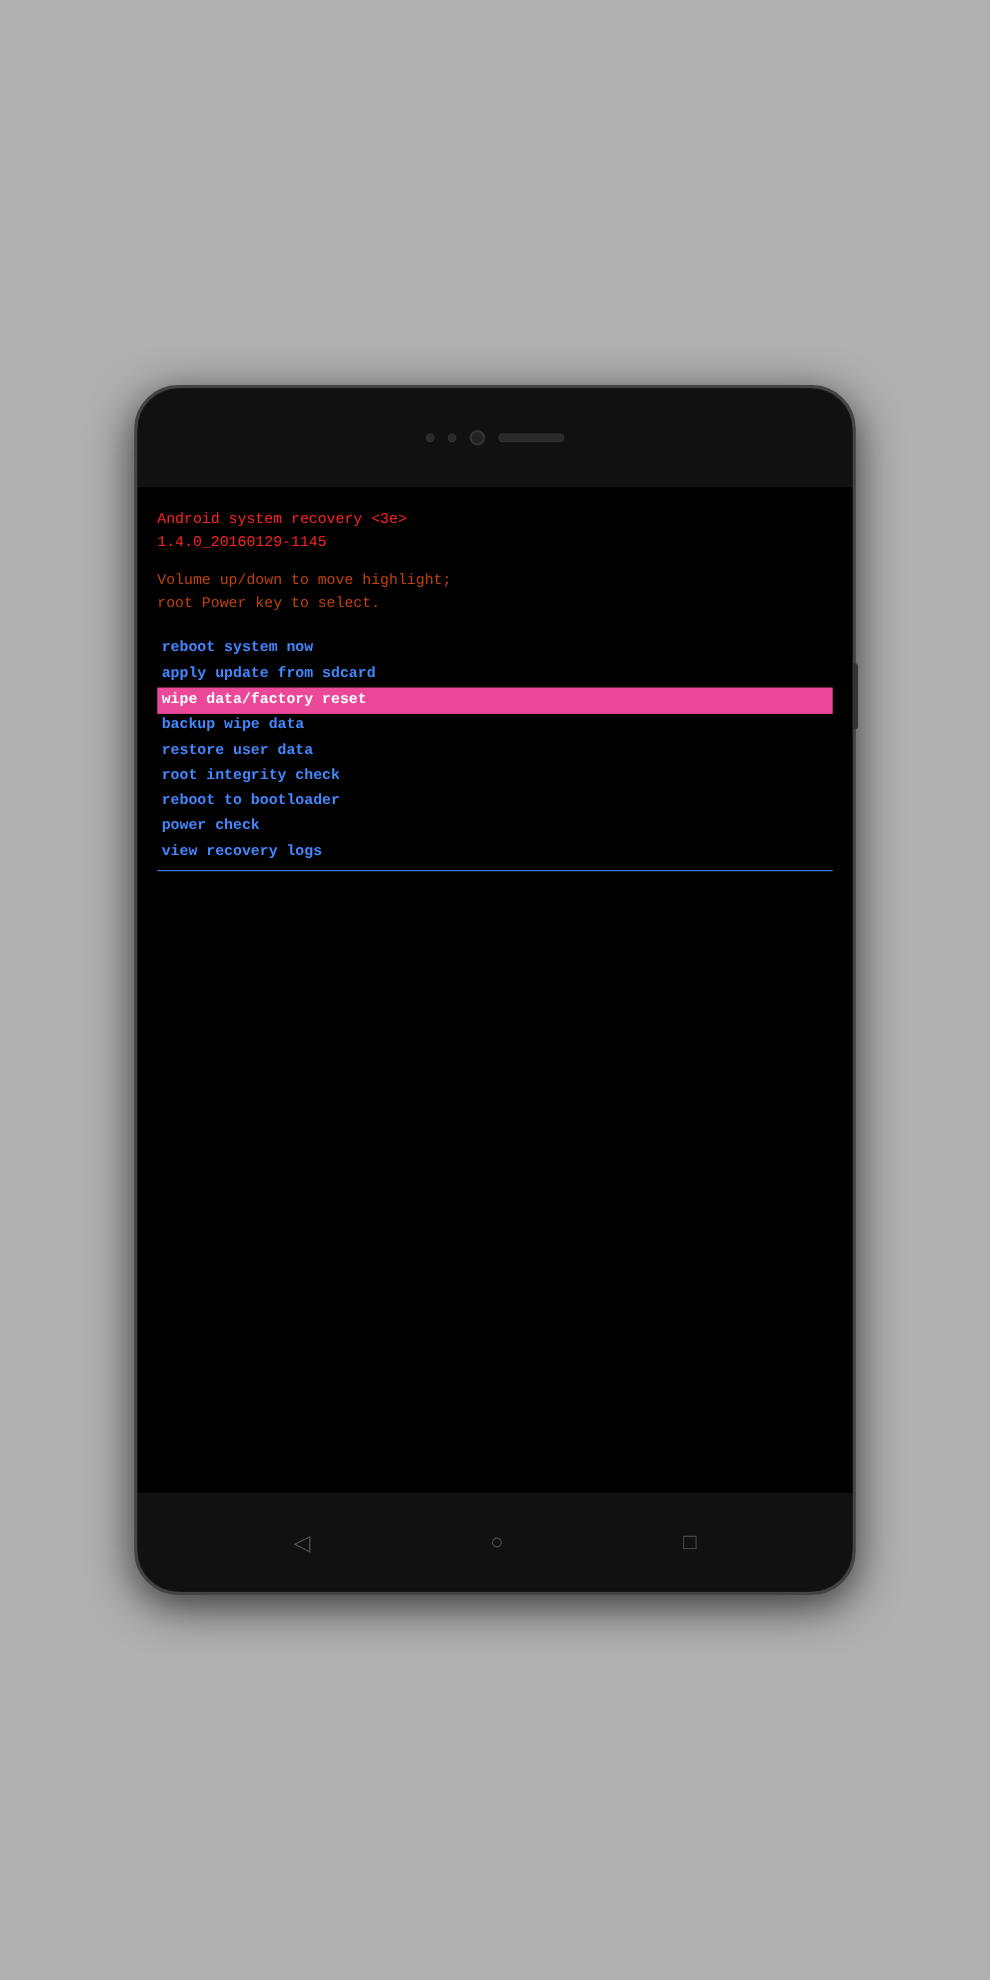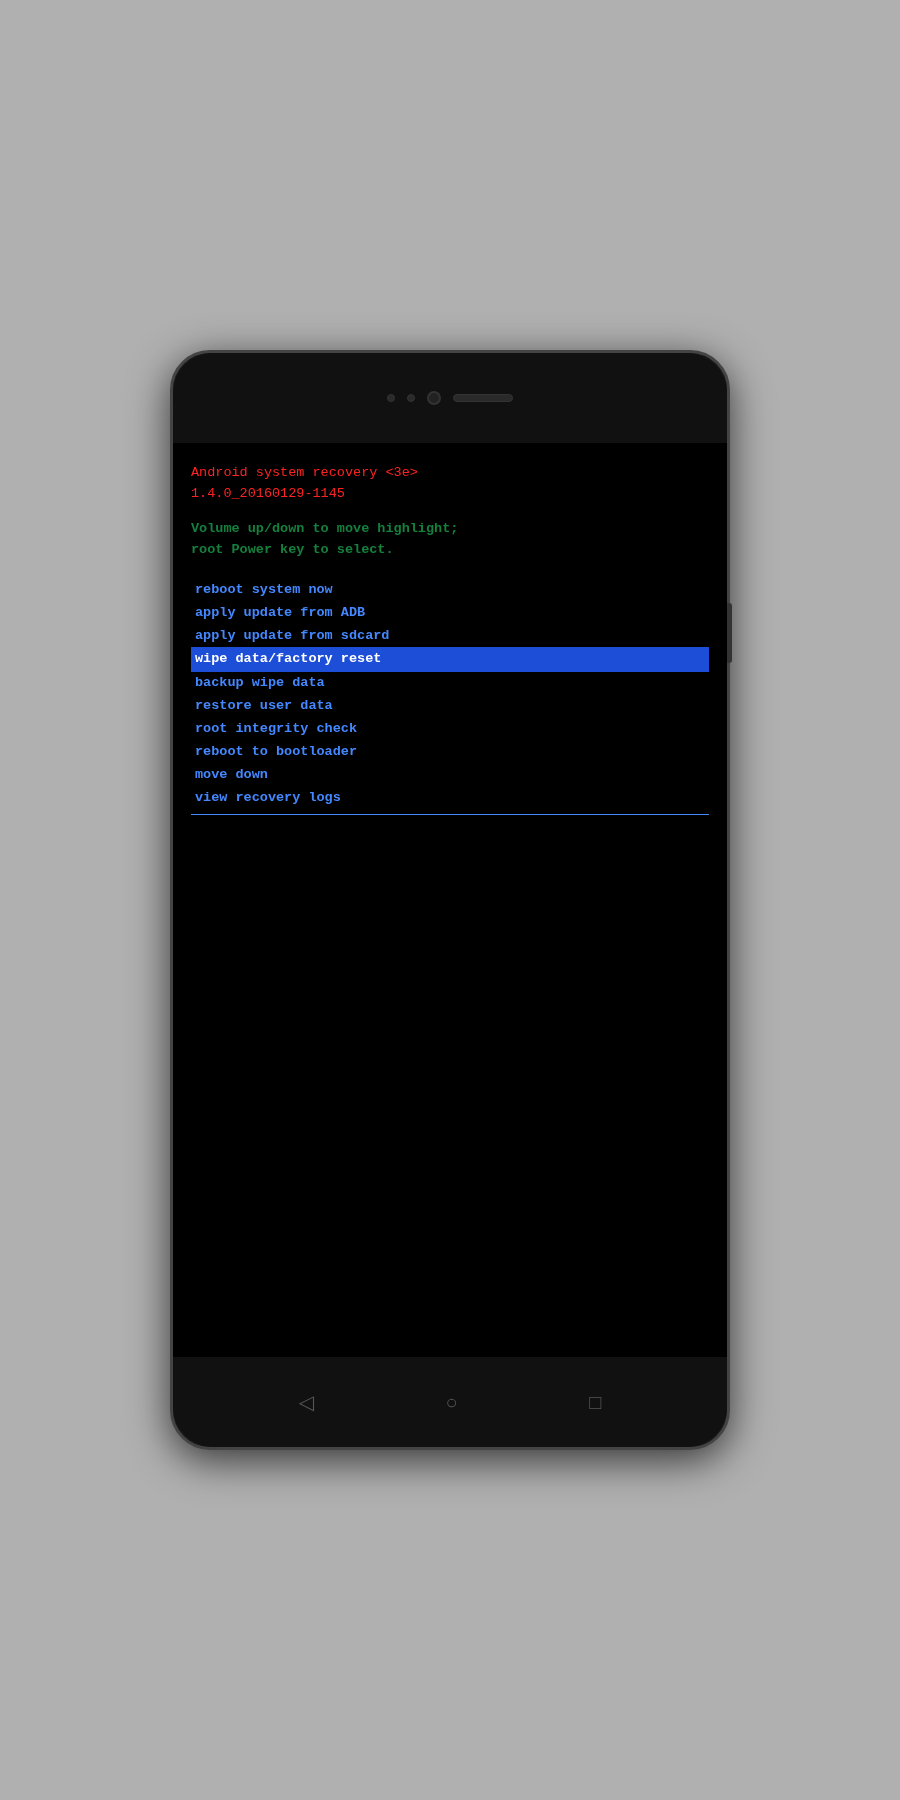--- a/index.html
+++ b/index.html
@@ -8,21 +8,21 @@
       width: 900px;
       height: 1800px;
       background: #b0b0b0;
       display: flex;
       justify-content: center;
       align-items: center;
       font-family: Arial, sans-serif;
     }
 
     .phone-outer {
-      width: 560px;
+      width: 656px;
       height: 1100px;
       background: #1a1a1a;
       border-radius: 40px;
       border: 3px solid #444;
       display: flex;
       flex-direction: column;
       align-items: center;
       position: relative;
       box-shadow: 0 10px 40px rgba(0,0,0,0.7);
     }
@@ -80,35 +80,34 @@
       font-size: 13.5px;
       line-height: 1.55;
     }
 
     .header-red {
       color: #ff2222;
       margin-bottom: 14px;
     }
 
     .instruction-red {
-      color: #15803d;
+      color: #c2410c;
       margin-bottom: 18px;
-      font-weight: bold;
     }
 
     .menu-item {
       color: #4488ff;
       display: block;
       padding: 1px 4px;
       white-space: nowrap;
       font-weight: bold;
     }
 
     .menu-item.selected {
-      background: #1d4ed8;
+      background: #ec4899;
       color: #ffffff;
       font-weight: bold;
       display: block;
       padding: 2px 4px;
     }
 
     .divider-line {
       border: none;
       border-top: 1px solid #4488ff;
       margin-top: 4px;
@@ -168,28 +167,27 @@
         <div>1.4.0_20160129-1145</div>
       </div>
 
       <div class="instruction-red">
         <div>Volume up/down to move highlight;</div>
         <div>root Power key to select.</div>
       </div>
 
       <div id="menu-container">
       <div class="menu-item">reboot system now</div>
-          <div class="menu-item">apply update from ADB</div>
           <div class="menu-item">apply update from sdcard</div>
           <div class="menu-item selected">wipe data/factory reset</div>
           <div class="menu-item">backup wipe data</div>
           <div class="menu-item">restore user data</div>
           <div class="menu-item">root integrity check</div>
           <div class="menu-item">reboot to bootloader</div>
-          <div class="menu-item">move down</div>
+          <div class="menu-item">power check</div>
           <div class="menu-item">view recovery logs</div>
         </div>
 
       <hr class="divider-line">
     </div>
   </div>
 
   <div class="phone-bottom-bezel">
     <div class="nav-btn">◁</div>
     <div class="nav-btn">○</div>

